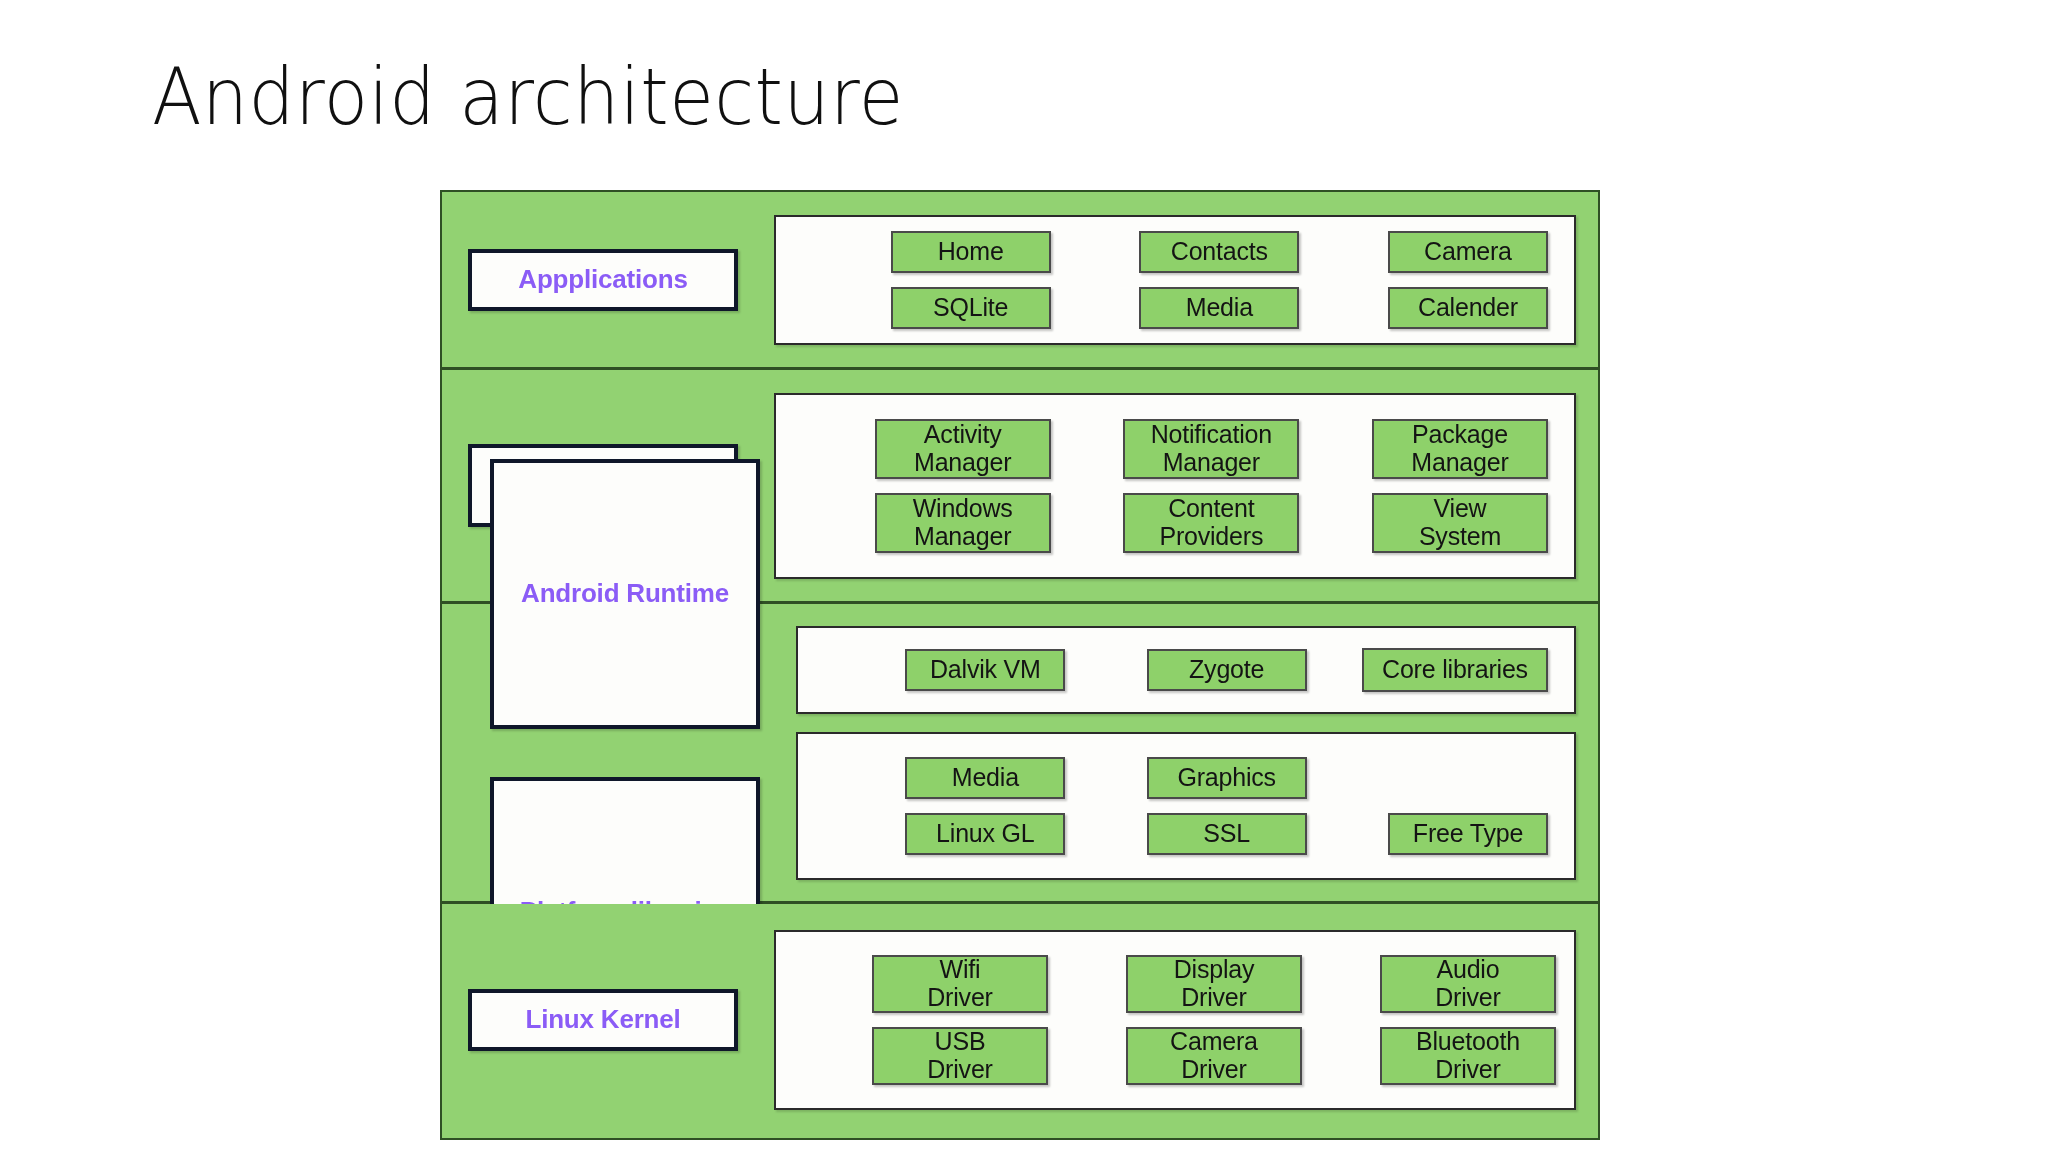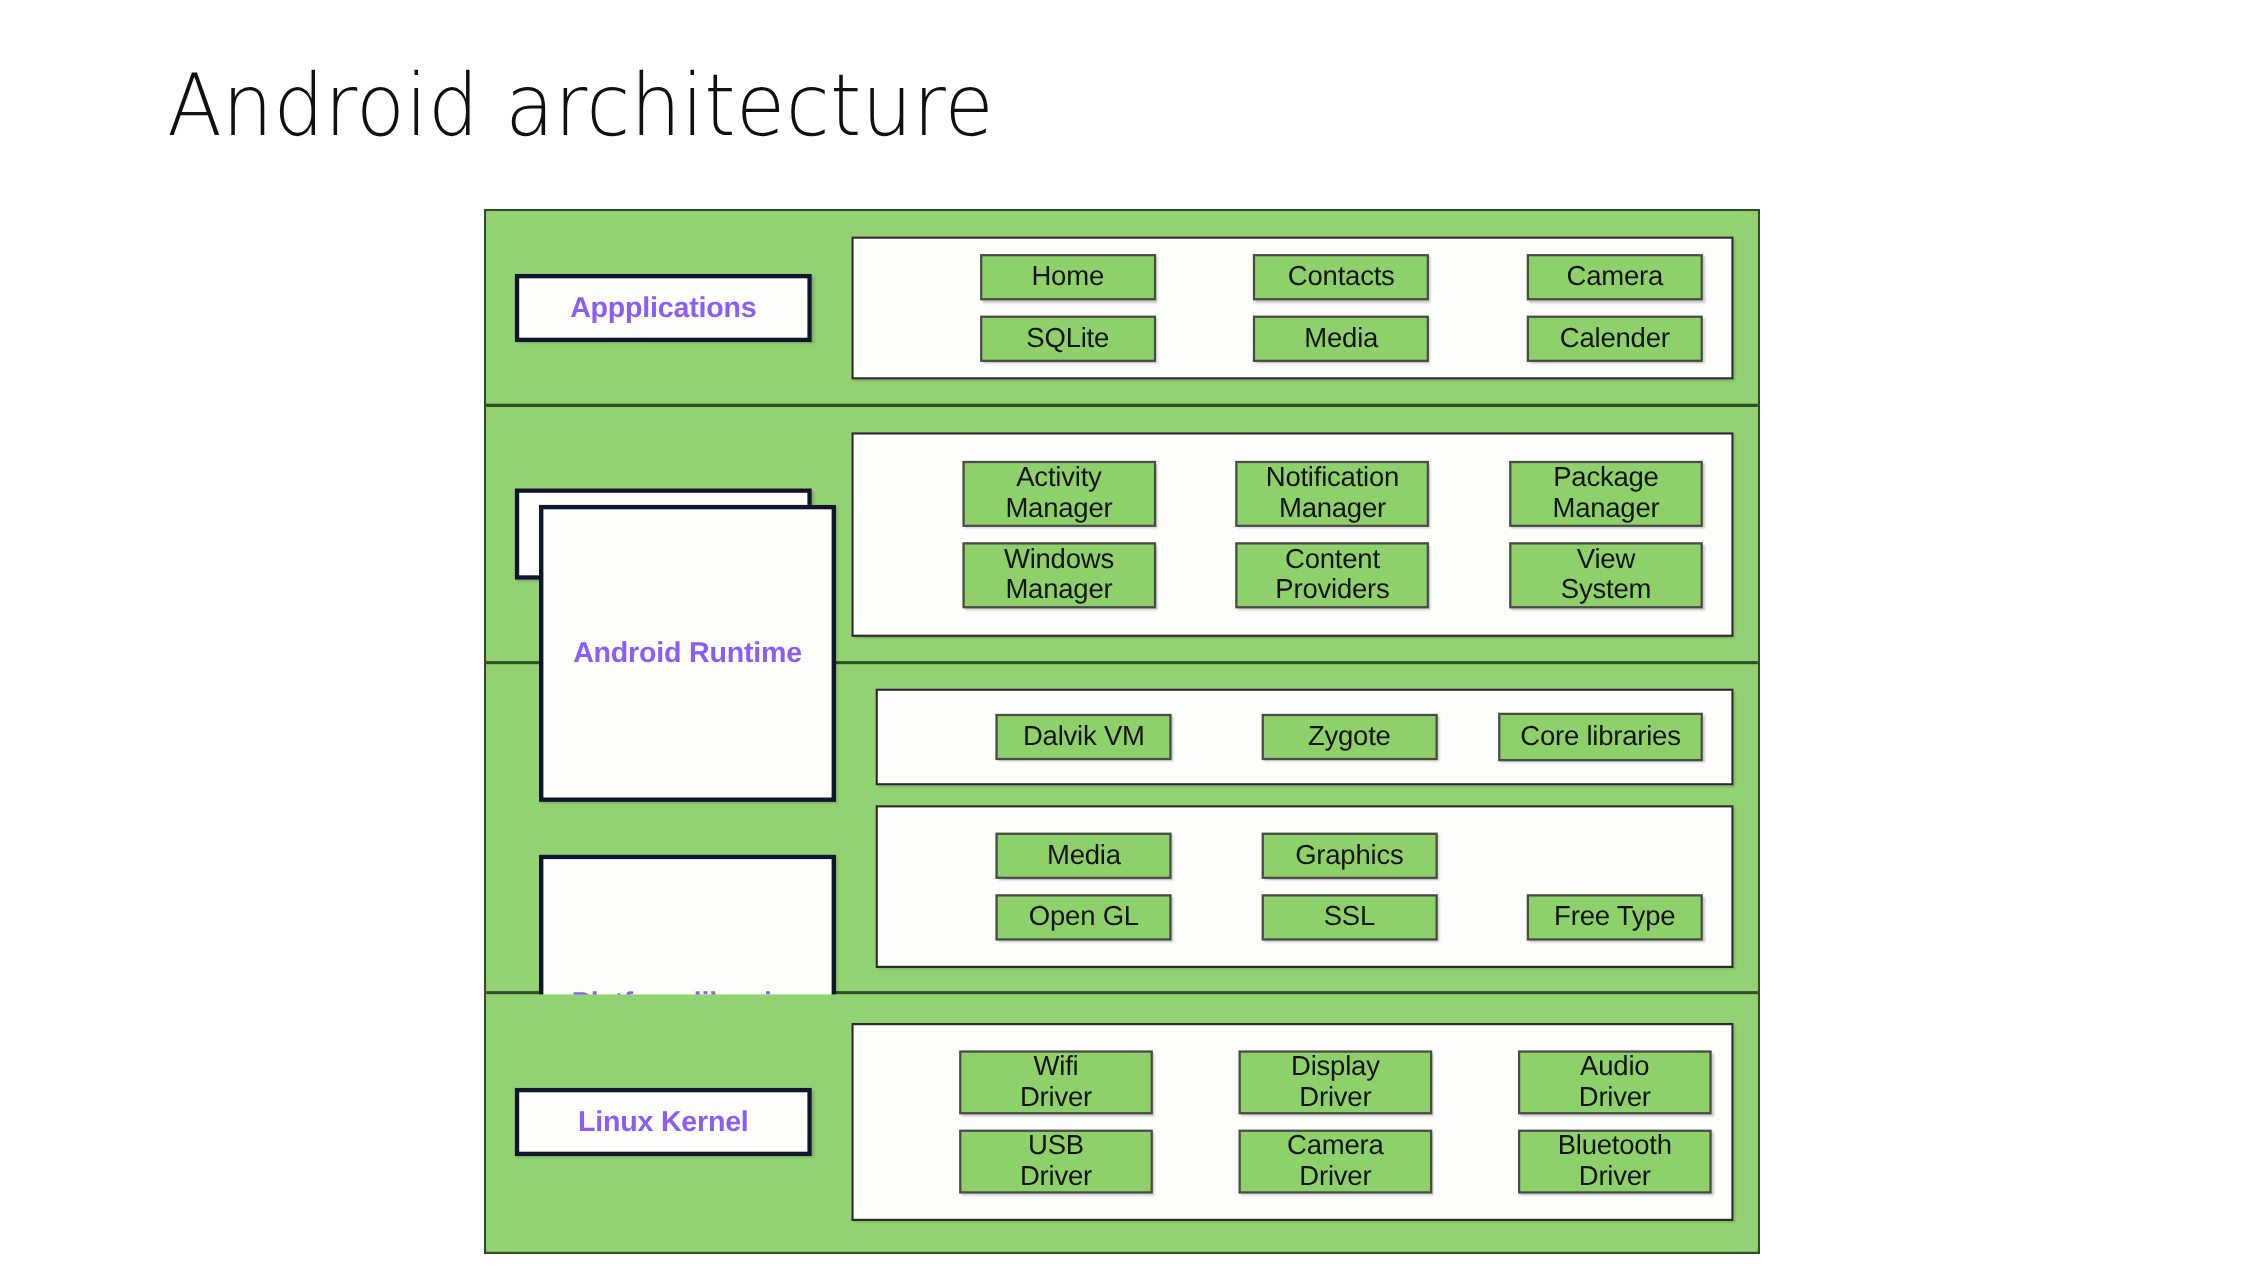--- a/index.html
+++ b/index.html
@@ -257,21 +257,21 @@
         <div class="chip-row">
           <div class="chip-slot">
             <div class="chip chip-sm">Media</div>
           </div>
           <div class="chip-slot">
             <div class="chip chip-sm">Graphics</div>
           </div>
         </div>
         <div class="chip-row">
           <div class="chip-slot">
-            <div class="chip chip-sm">Open GL</div>
+            <div class="chip chip-sm">Linux GL</div>
           </div>
           <div class="chip-slot">
             <div class="chip chip-sm">SSL</div>
           </div>
           <div class="chip-slot">
             <div class="chip chip-sm">Free Type</div>
           </div>
         </div>
       </div>
     </div>

